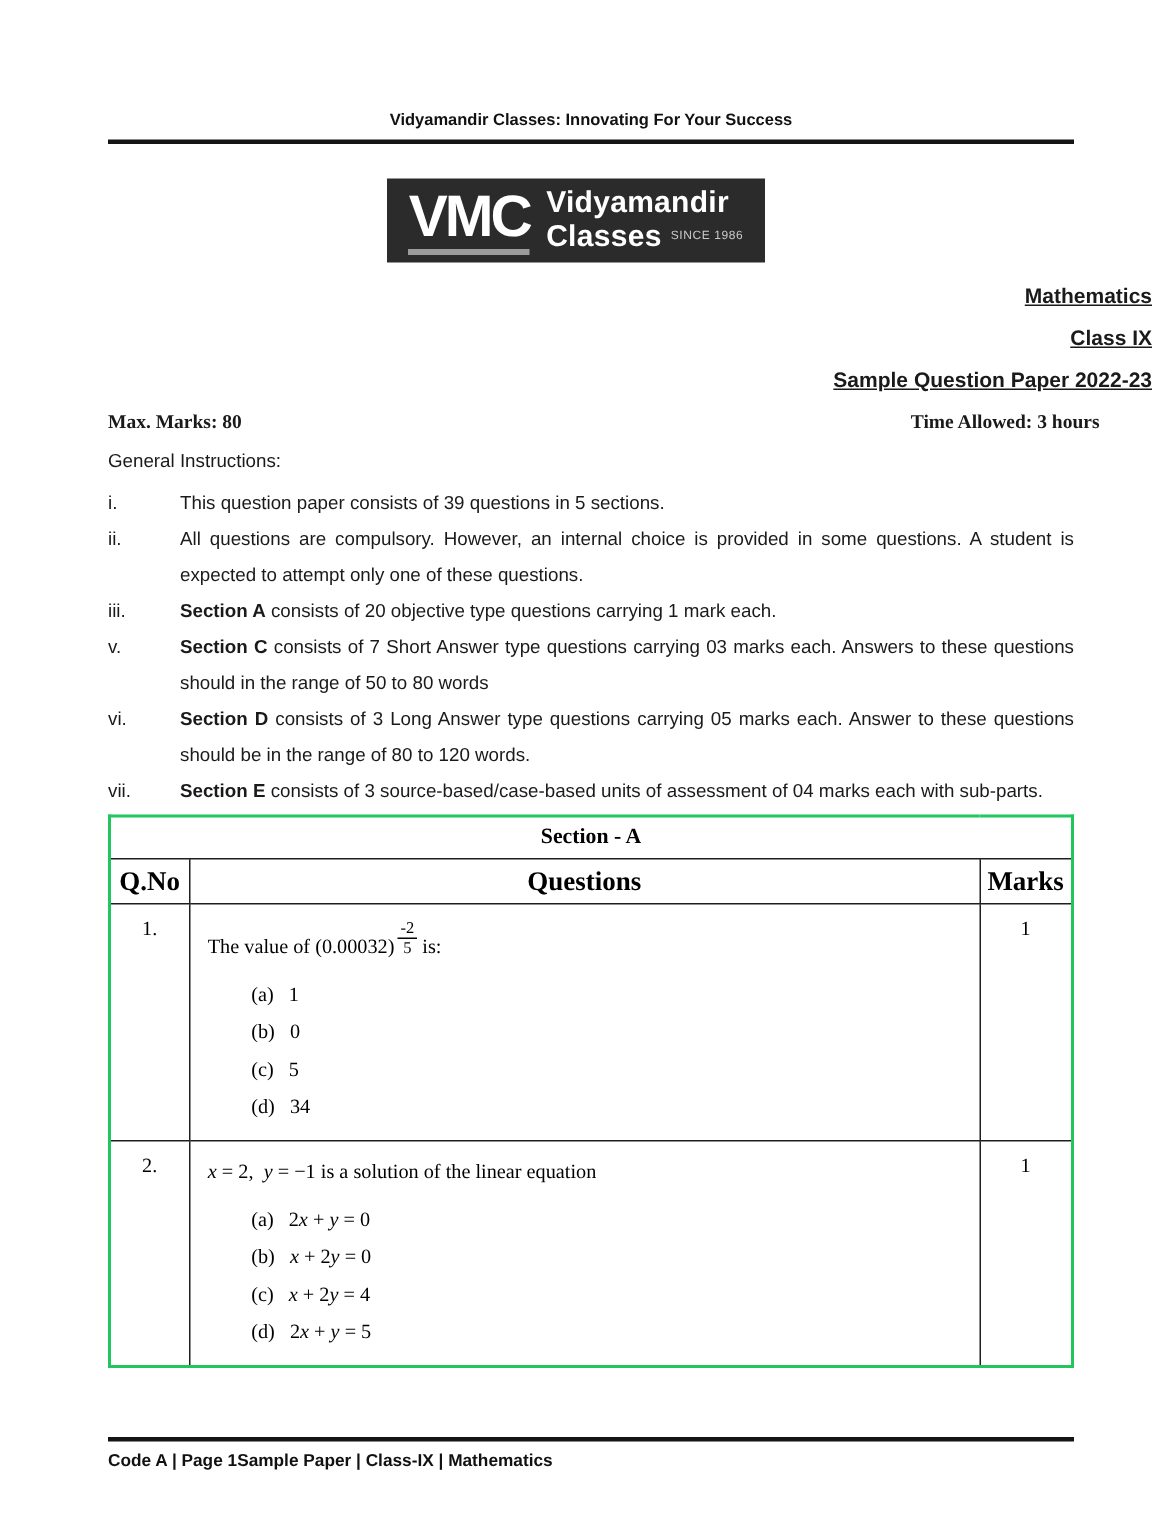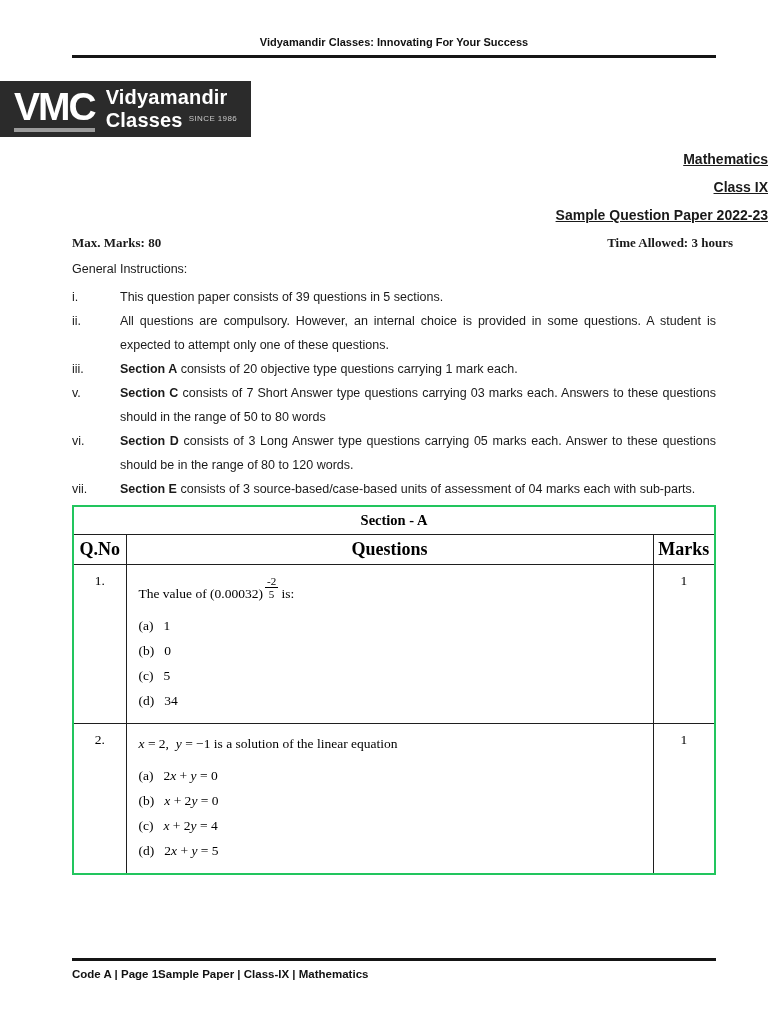--- a/index.html
+++ b/index.html
@@ -8,26 +8,26 @@
     position:relative;
     width:768px; height:1024px;
     margin:0 auto;
     background:#ffffff;
     overflow:hidden;
     display:flex; flex-direction:column;
     font-family:"Liberation Sans", sans-serif;
     color:#1a1a1a;
   }
   
-  .running-header { padding:36px 52px 0 72px; }
+  .running-header { padding:36px 52px 0 72px;margin-top:38px; }
   .header-text { text-align:center; font-size:11px; font-weight:bold; color:#111; }
   .header-rule { height:3px; background:#151515; margin-top:7px; }
 
   
-  .logo-block { margin-top:23px; display:flex; align-items:center; }
+  .logo-block { margin-top:23px; display:flex; flex-direction:column; align-items:center; }
   .logo-box {
     background:#2b2b2b; height:56px; padding:0 14px;
     display:flex; align-items:center; gap:11px;
   }
   .logo-vmc-wrap { display:flex; flex-direction:column; align-items:center; }
   .logo-vmc { color:#ffffff; font-size:39px; font-weight:bold; letter-spacing:-2px; line-height:40px; }
   .logo-underline { width:100%; height:4px; background:#9b9b9b; margin-top:1px; }
   .logo-name { display:flex; flex-direction:column; justify-content:center; }
   .logo-name-1 { color:#ffffff; font-size:20px; font-weight:bold; line-height:21px; letter-spacing:0.2px; }
   .logo-name-2 { color:#ffffff; font-size:20px; font-weight:bold; line-height:21px; letter-spacing:0.2px; display:flex; align-items:flex-end; }
@@ -68,21 +68,21 @@
   .q-row td { vertical-align:top; }
   .qno-cell { text-align:center; font-size:13.5px; padding-top:8px; }
   .marks-cell { text-align:center; font-size:13.5px; padding-top:8px; }
   .qcell { padding:4px 10px 10px 12px; font-size:13.5px; }
   .row-q1 { height:136px; }
   .row-q2 { height:138px; }
   .stem { margin-top:6px; line-height:20px; }
   .frac { display:inline-block; text-align:center; font-size:11px; line-height:12px; vertical-align:baseline; margin-left:2px; }
   .frac .num { border-bottom:1px solid #000; padding:0 2px; display:block; }
   .frac .den { display:block; }
-  .opts { margin-top:9px; }
+  .opts { margin-top:9px;margin-left:29px; }
   .opt { line-height:25px; }
   .opt-label { display:inline-block; }
   .opt-text { margin-left:10px; }
   .opt-text i, .stem i { font-style:italic; }
 
   
   .footer { margin-top:auto; padding:0 52px 44px 72px; }
   .footer-rule { height:3px; background:#151515; }
   .footer-row { margin-top:7px; display:flex; font-size:11.5px; font-weight:bold; color:#111; }
 </style>

